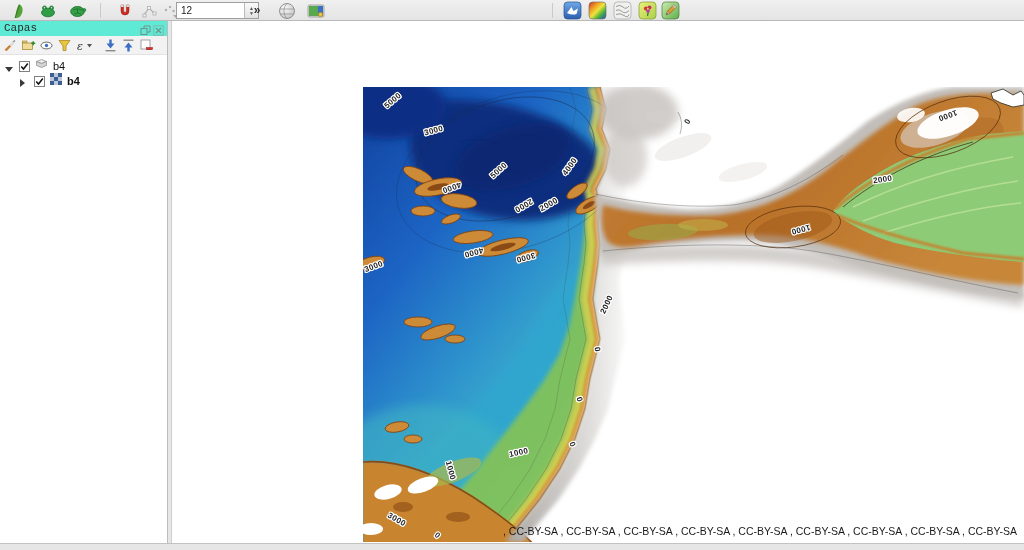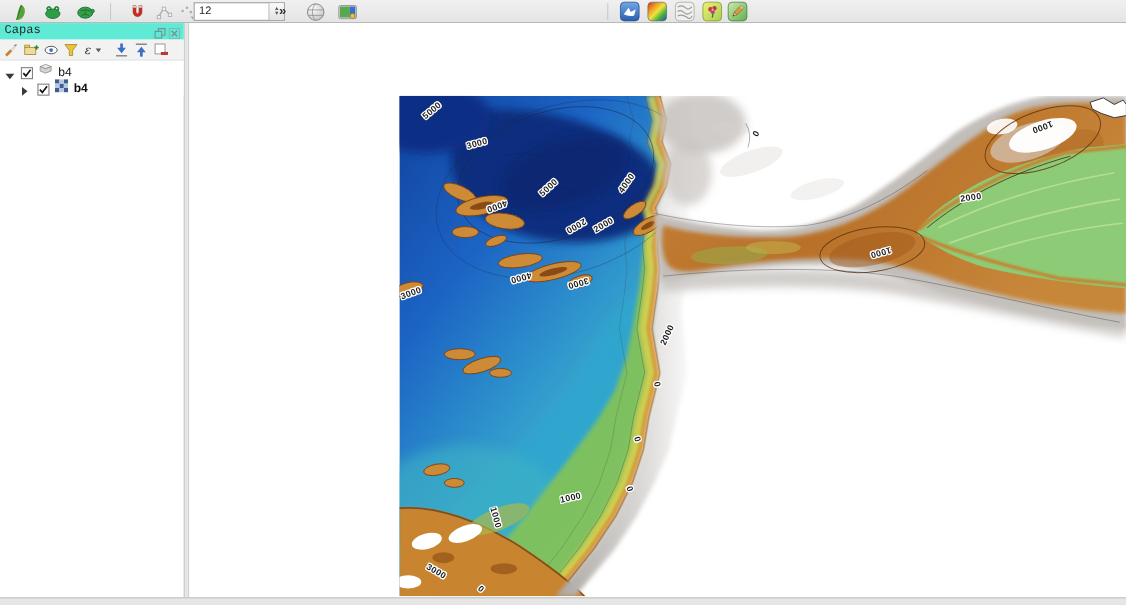--- a/index.html
+++ b/index.html
@@ -473,16 +473,17 @@
           <span class="clabel" style="left: 428px; top: 138px; transform: rotate(165deg);">1000</span>
           <span class="clabel" style="left: 232px; top: 258px; transform: rotate(80deg);">0</span>
           <span class="clabel" style="left: 214px; top: 308px; transform: rotate(75deg);">0</span>
           <span class="clabel" style="left: 207px; top: 353px; transform: rotate(70deg);">0</span>
           <span class="clabel" style="left: 146px; top: 361px; transform: rotate(-12deg);">1000</span>
           <span class="clabel" style="left: 78px; top: 379px; transform: rotate(75deg);">1000</span>
           <span class="clabel" style="left: 24px; top: 428px; transform: rotate(30deg);">3000</span>
           <span class="clabel" style="left: 72px; top: 444px; transform: rotate(40deg);">0</span>
         </div>
     </div>
+    <div id="map-attribution">, CC-BY-SA , CC-BY-SA , CC-BY-SA , CC-BY-SA , CC-BY-SA , CC-BY-SA , CC-BY-SA  , CC-BY-SA  , CC-BY-SA</div>
   </div>
 
   <div id="status-bar"></div>
 </div>
 
 </body></html>

